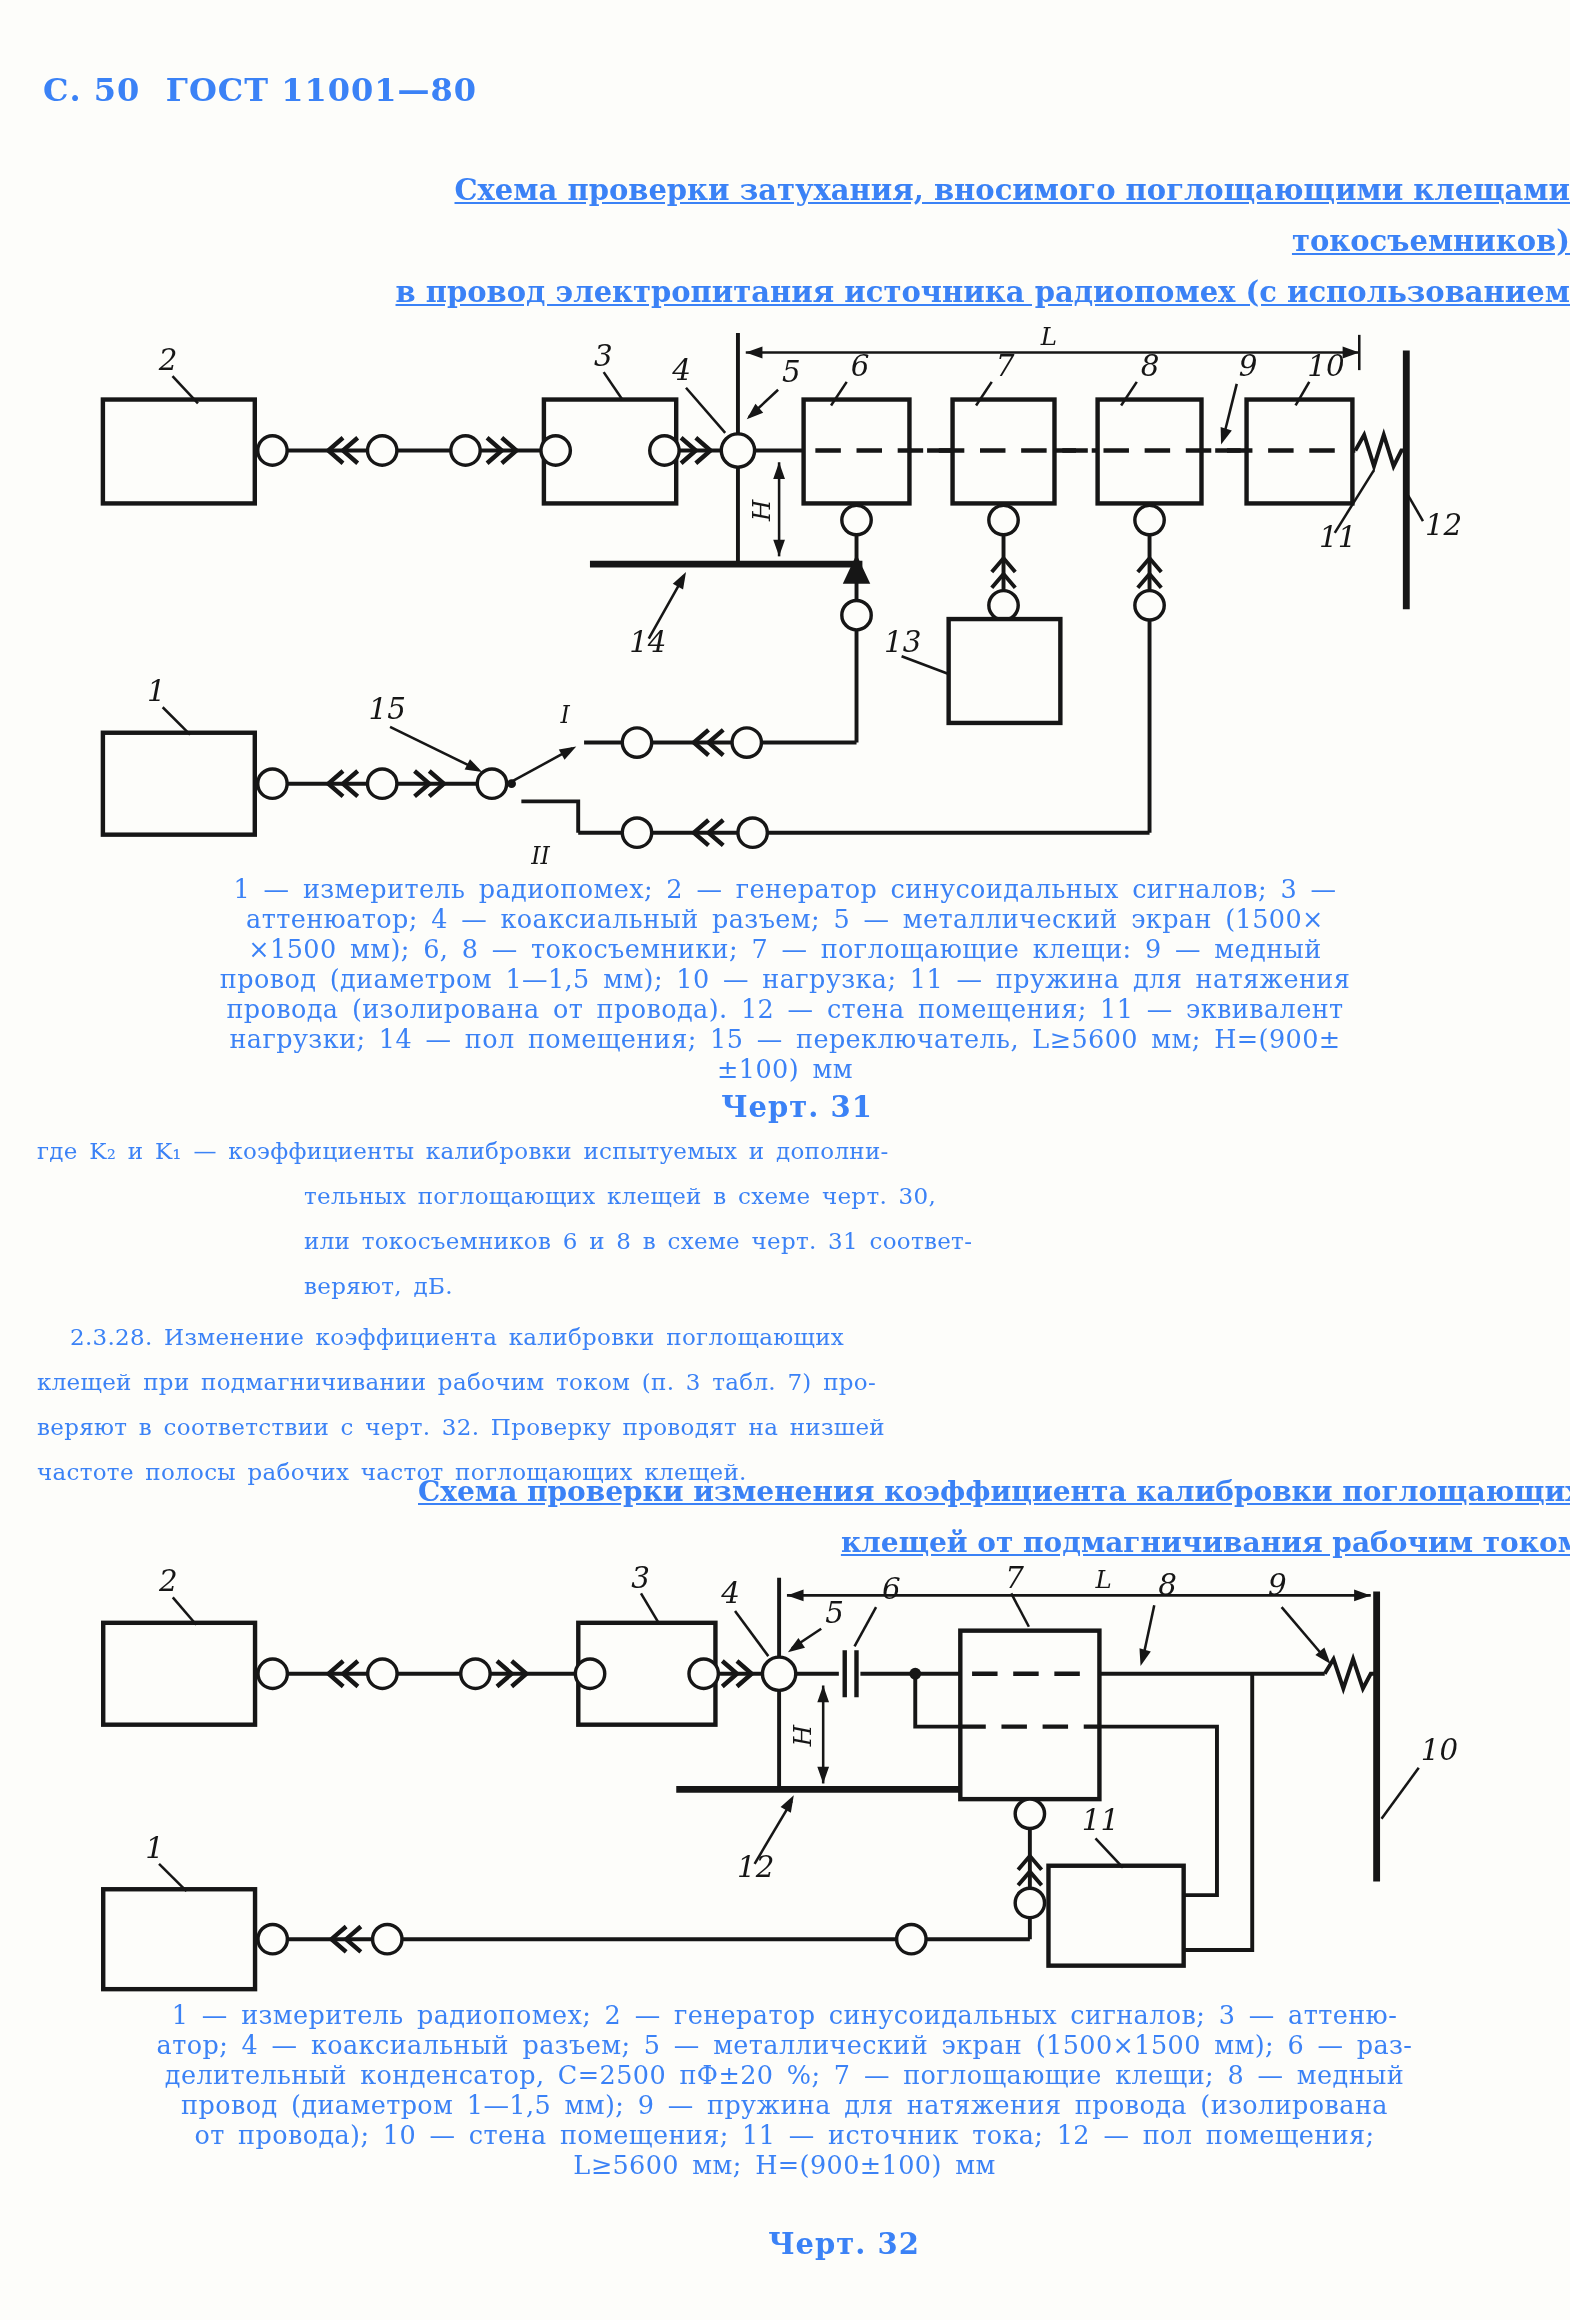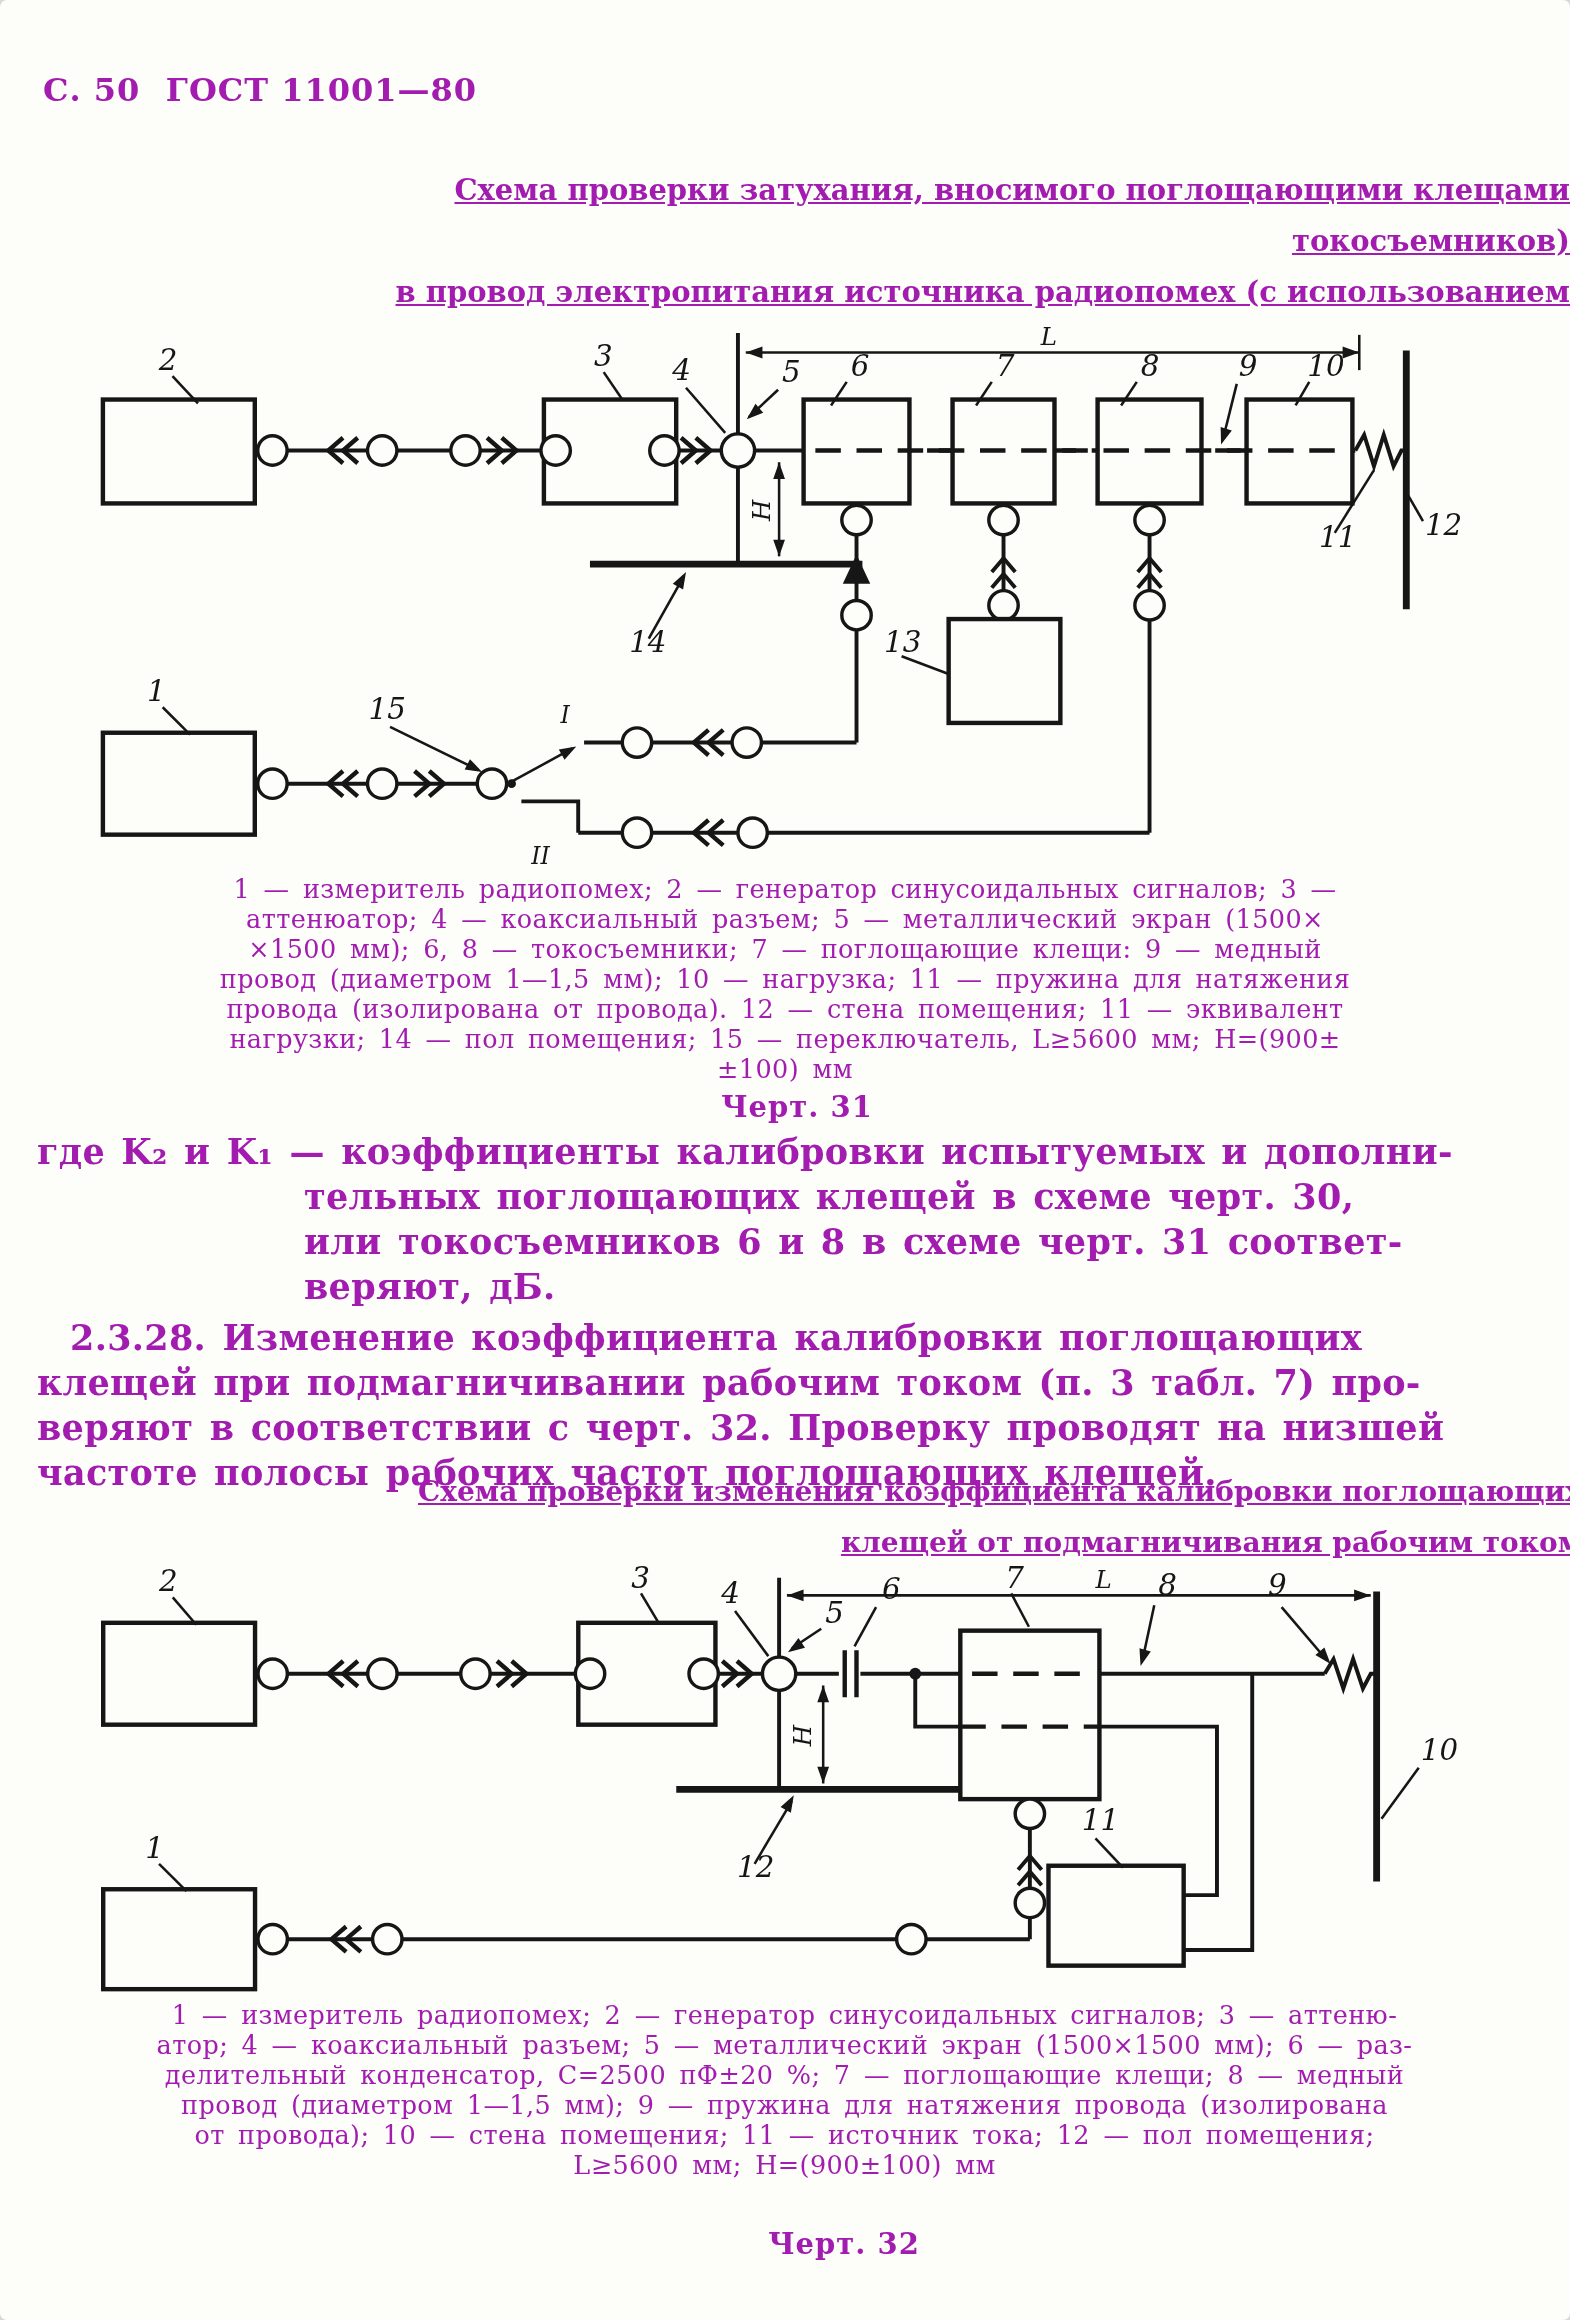--- a/index.html
+++ b/index.html
@@ -1,32 +1,32 @@
 <!DOCTYPE html>
 <html><head>
 <meta charset="utf-8">
 <style>
   html,body{margin:0;padding:0;background:#d8d8d4;}
   .page{
     position:relative;width:1570px;height:2320px;margin:0 auto;
-    background:#fdfdfa;color:#a21caf;
-    font-family:"DejaVu Serif",serif;overflow:hidden;border-radius:7px;
+    background:#fdfdfa;color:#3b82f6;
+    font-family:"DejaVu Serif",serif;overflow:hidden;
   }
   .hdr{position:absolute;left:43px;top:71px;font-size:32px;font-weight:bold;letter-spacing:1px;white-space:nowrap;}
   .hdr .pg{margin-right:25.5px;}
   .ttl{position:absolute;left:0;width:100%;text-align:right;font-weight:bold;text-decoration:underline;}
   #title1{top:165px;font-size:29px;line-height:51px;}
   #title2{top:1466px;font-size:28px;line-height:51px;margin-left:12px;}
   .cap{position:absolute;text-align:center;font-size:25.5px;line-height:30px;letter-spacing:0.4px;word-spacing:4.9px;}
   #cap31{top:874px;left:99px;width:1372px;}
   #cap32{top:2000px;left:30px;width:1509px;}
   .chert{position:absolute;left:12px;width:100%;text-align:center;font-size:29px;font-weight:bold;letter-spacing:1px;}
   #chert31{top:1090px;}
   #chert32{top:2227px;padding-left:47px;}
-  .bodyblock{position:absolute;font-size:35px;font-weight:bold;line-height:45px;letter-spacing:0.3px;word-spacing:3.9px;white-space:nowrap;}
+  .bodyblock{position:absolute;font-size:23px;font-weight:normal;line-height:45px;letter-spacing:0.3px;word-spacing:3.9px;white-space:nowrap;}
   #where{top:1129px;left:37px;}
   #where .cont{padding-left:267px;}
   #para{top:1315px;left:37px;}
   #para .first{padding-left:33px;}
   svg{position:absolute;display:block;}
   #svg31{left:49px;top:323px;}
   #svg32{left:49px;top:1566px;}
   .wire{stroke:#161616;stroke-width:4;fill:none;}
   .wired{stroke:#161616;stroke-width:4.5;fill:none;stroke-dasharray:26 16;}
   .thick{stroke:#161616;stroke-width:7;fill:none;}

